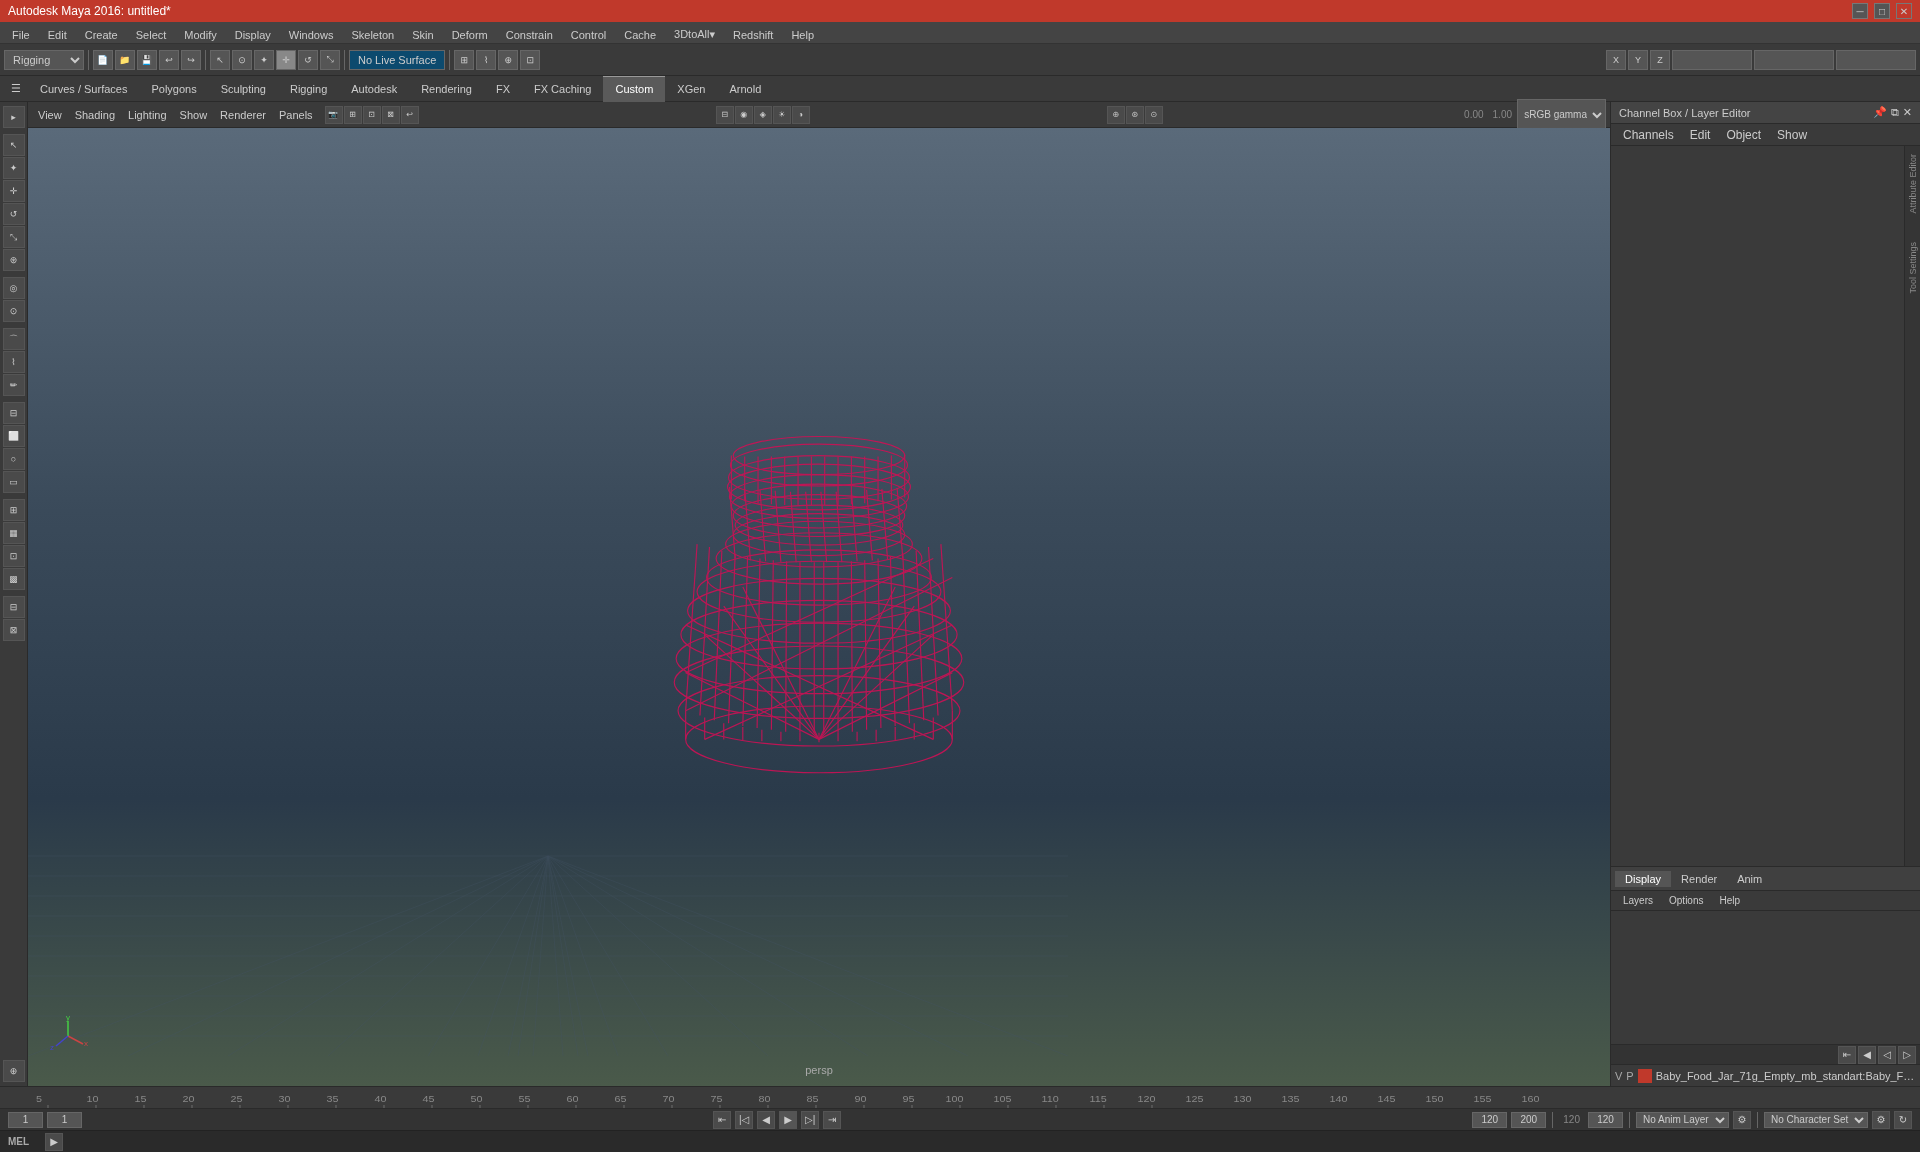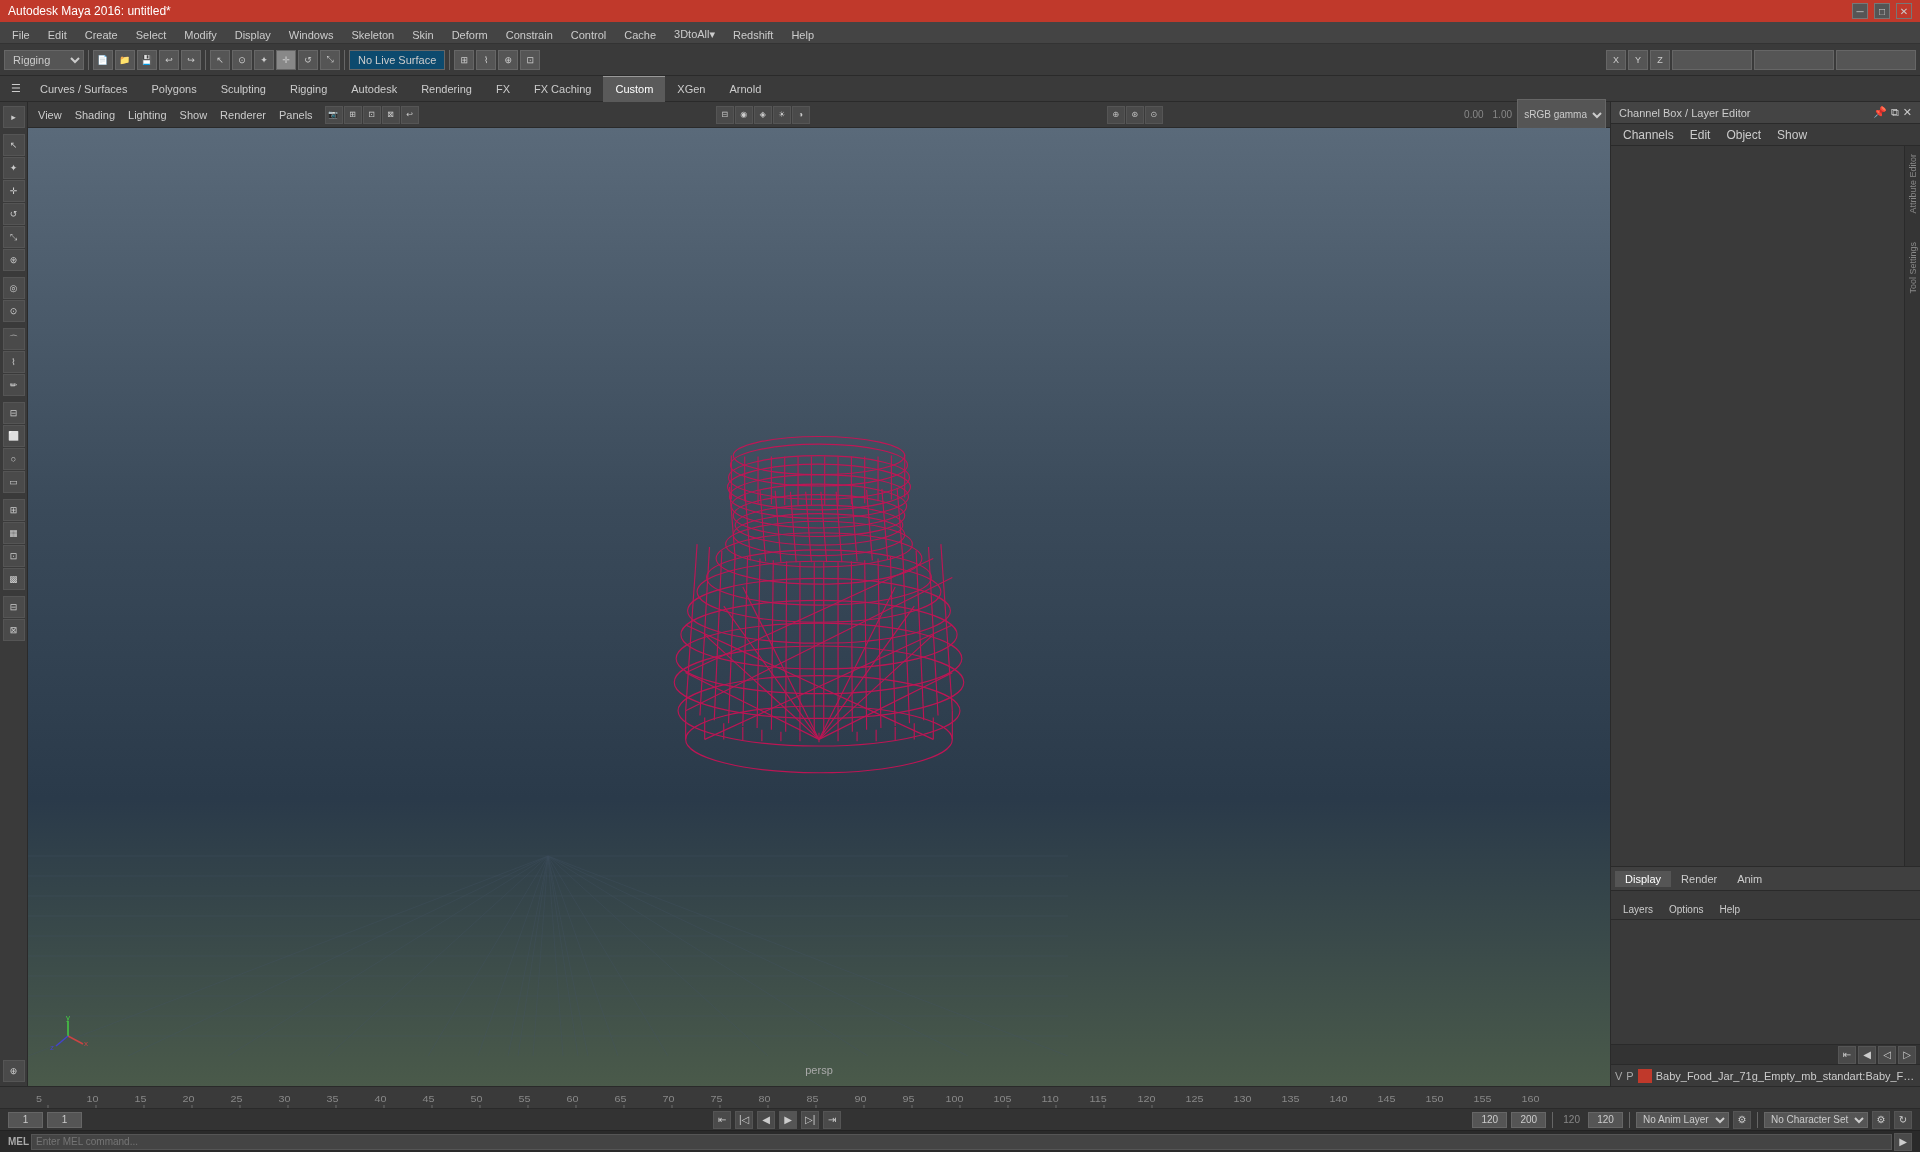--- a/index.html
+++ b/index.html
@@ -294,21 +294,20 @@
       color: white;
     }
 
     #cb-sub-tabs {
       height: 20px;
       background: #3a3a3a;
       display: flex;
       align-items: center;
       padding: 0 4px;
       border-bottom: 1px solid #2a2a2a;
-      margin-top: 9px;
     }
     .cb-sub-tab {
       padding: 1px 8px;
       cursor: pointer;
       font-size: 10px;
       color: #ccc;
     }
 
     #cb-content {
       flex: 1;
@@ -378,21 +377,21 @@
     }
     .pb-sep { width: 1px; height: 16px; background: #666; margin: 0 2px; }
 
     
     #mel-bar {
       height: 22px;
       background: #2a2a2a;
       display: flex;
       align-items: center;
       padding: 0 8px;
-      gap: 2px;
+      gap: 16px;
       border-top: 1px solid #222;
     }
     #mel-input {
       flex: 1;
       height: 16px;
       background: #444;
       border: 1px solid #555;
       color: #ccc;
       font-size: 10px;
       padding: 0 4px;
@@ -858,15 +857,14 @@
   <div class="pb-sep"></div>
   <select class="pb-select">
     <option>No Character Set</option>
   </select>
   <div class="pb-btn">⚙</div>
   <div class="pb-btn">↻</div>
 </div>
 
 <div id="mel-bar">
   <span style="color:#aaa; font-size:10px; font-weight:bold;">MEL</span>
-  <input id="mel-input" type="text" placeholder="Enter MEL command..." style="">
   <div class="pb-btn">▶</div>
 </div>
 
 </body></html>

